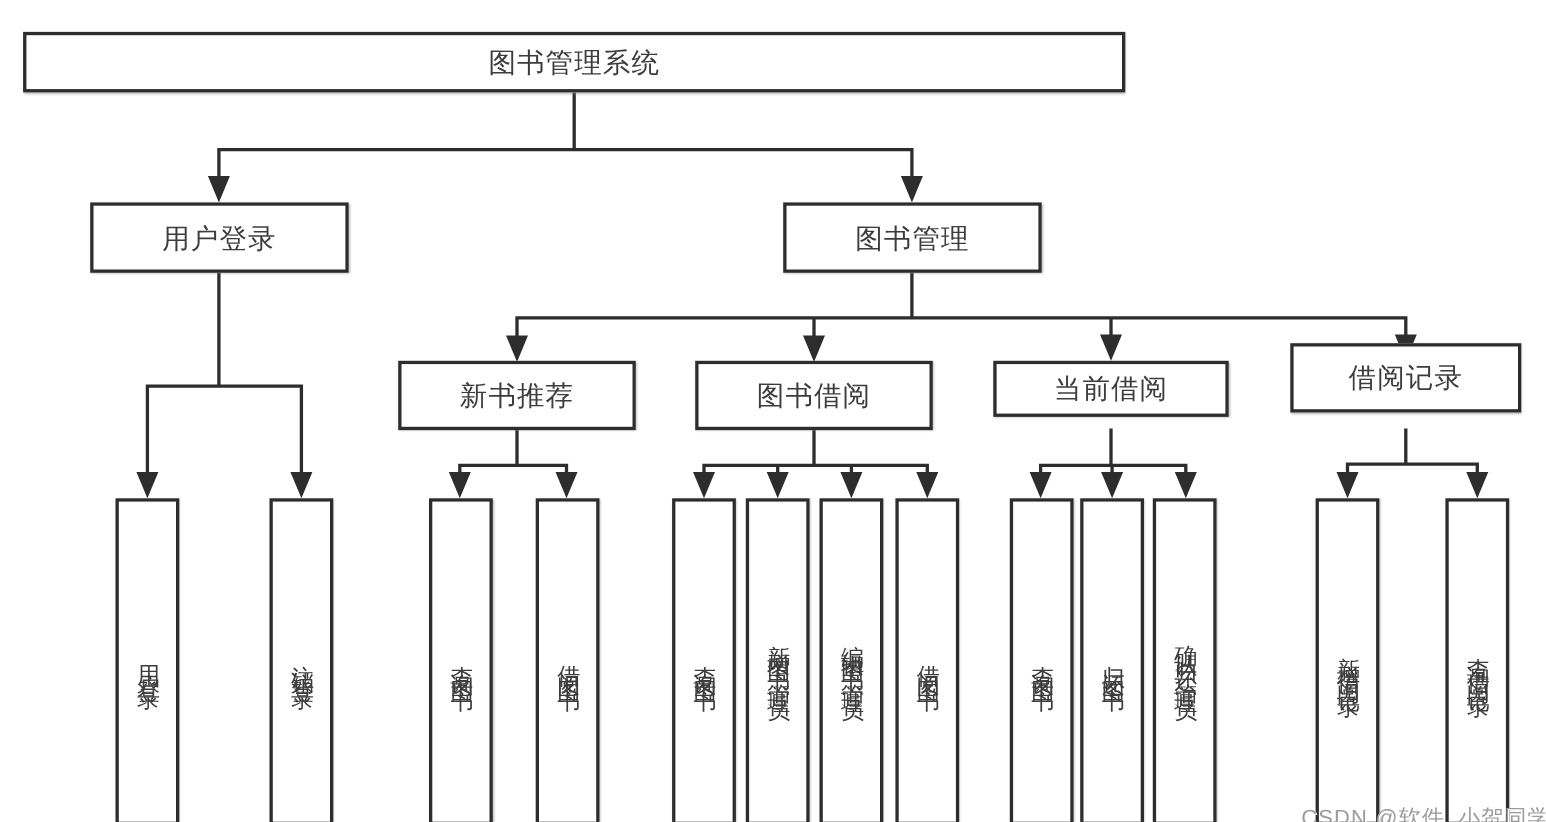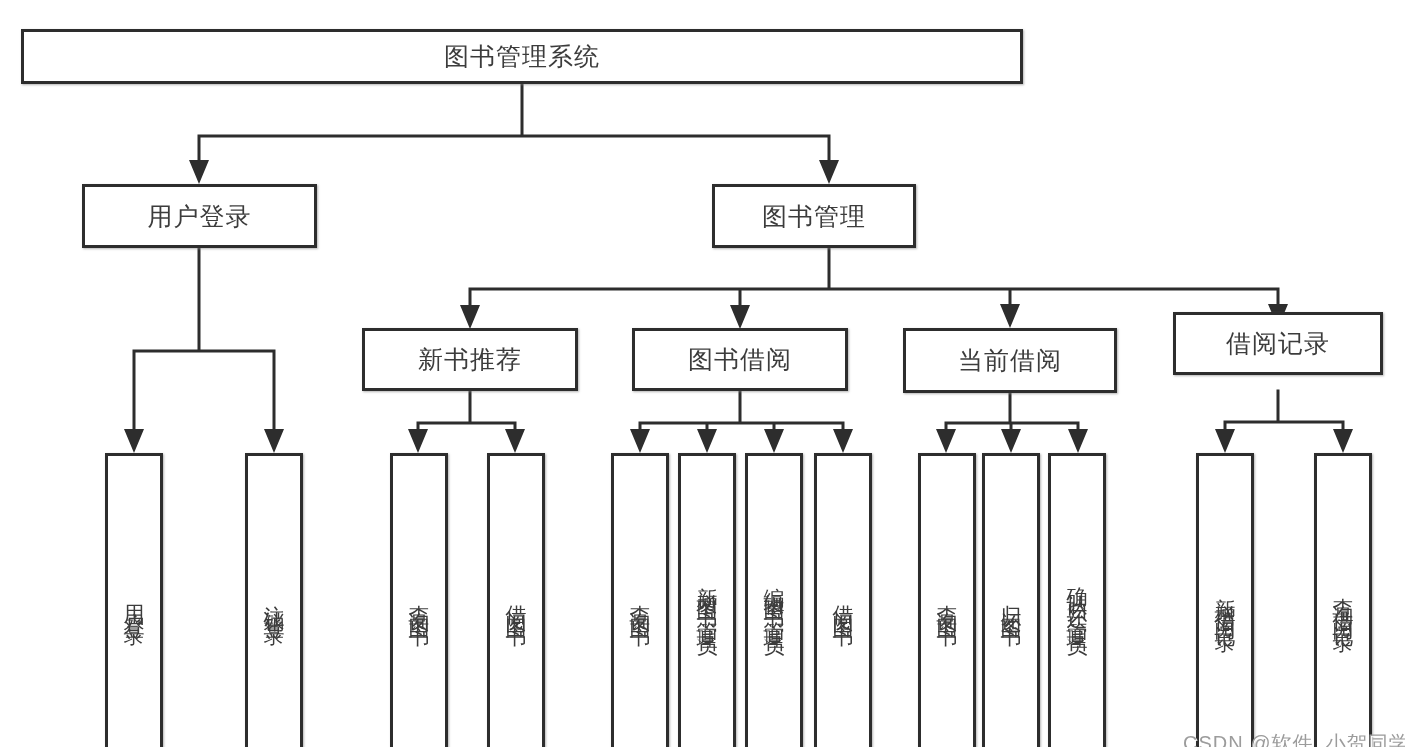--- a/index.html
+++ b/index.html
@@ -108,25 +108,25 @@
       M936 413 L956 413 L946 437 Z
       M1001 413 L1021 413 L1011 437 Z
       M1068 413 L1088 413 L1078 437 Z
       M1215 413 L1235 413 L1225 437 Z
       M1333 413 L1353 413 L1343 437 Z"></path>
   </svg>
 
   <div class="box" style="left:21px;top:13px;width:1002px;height:55px">图书管理系统</div>
 
   <div class="box" style="left:82px;top:168px;width:235px;height:64px">用户登录</div>
-  <div class="box" style="left:712px;top:168px;width:204px;height:64px">图书管理</div>
+  <div class="box" style="left:712px;top:168px;width:235px;height:64px">图书管理</div>
 
   <div class="box" style="left:632px;top:312px;width:216px;height:63px">图书借阅</div>
   <div class="box" style="left:362px;top:312px;width:216px;height:63px">新书推荐</div>
-  <div class="box" style="left:903px;top:312px;width:214px;height:65px">当前借阅</div>
+  <div class="box" style="left:903px;top:312px;width:214px;height:51px">当前借阅</div>
   <div class="box" style="left:1173px;top:296px;width:210px;height:63px">借阅记录</div>
 
   <div class="vbox" style="left:105px">用户登录</div>
   <div class="vbox" style="left:245px">注销登录</div>
 
   <div class="vbox" style="left:390px">查询图书</div>
   <div class="vbox" style="left:487px">借阅图书</div>
 
   <div class="vbox" style="left:611px">查询图书</div>
   <div class="vbox" style="left:678px">新增图书（管理员）</div>

